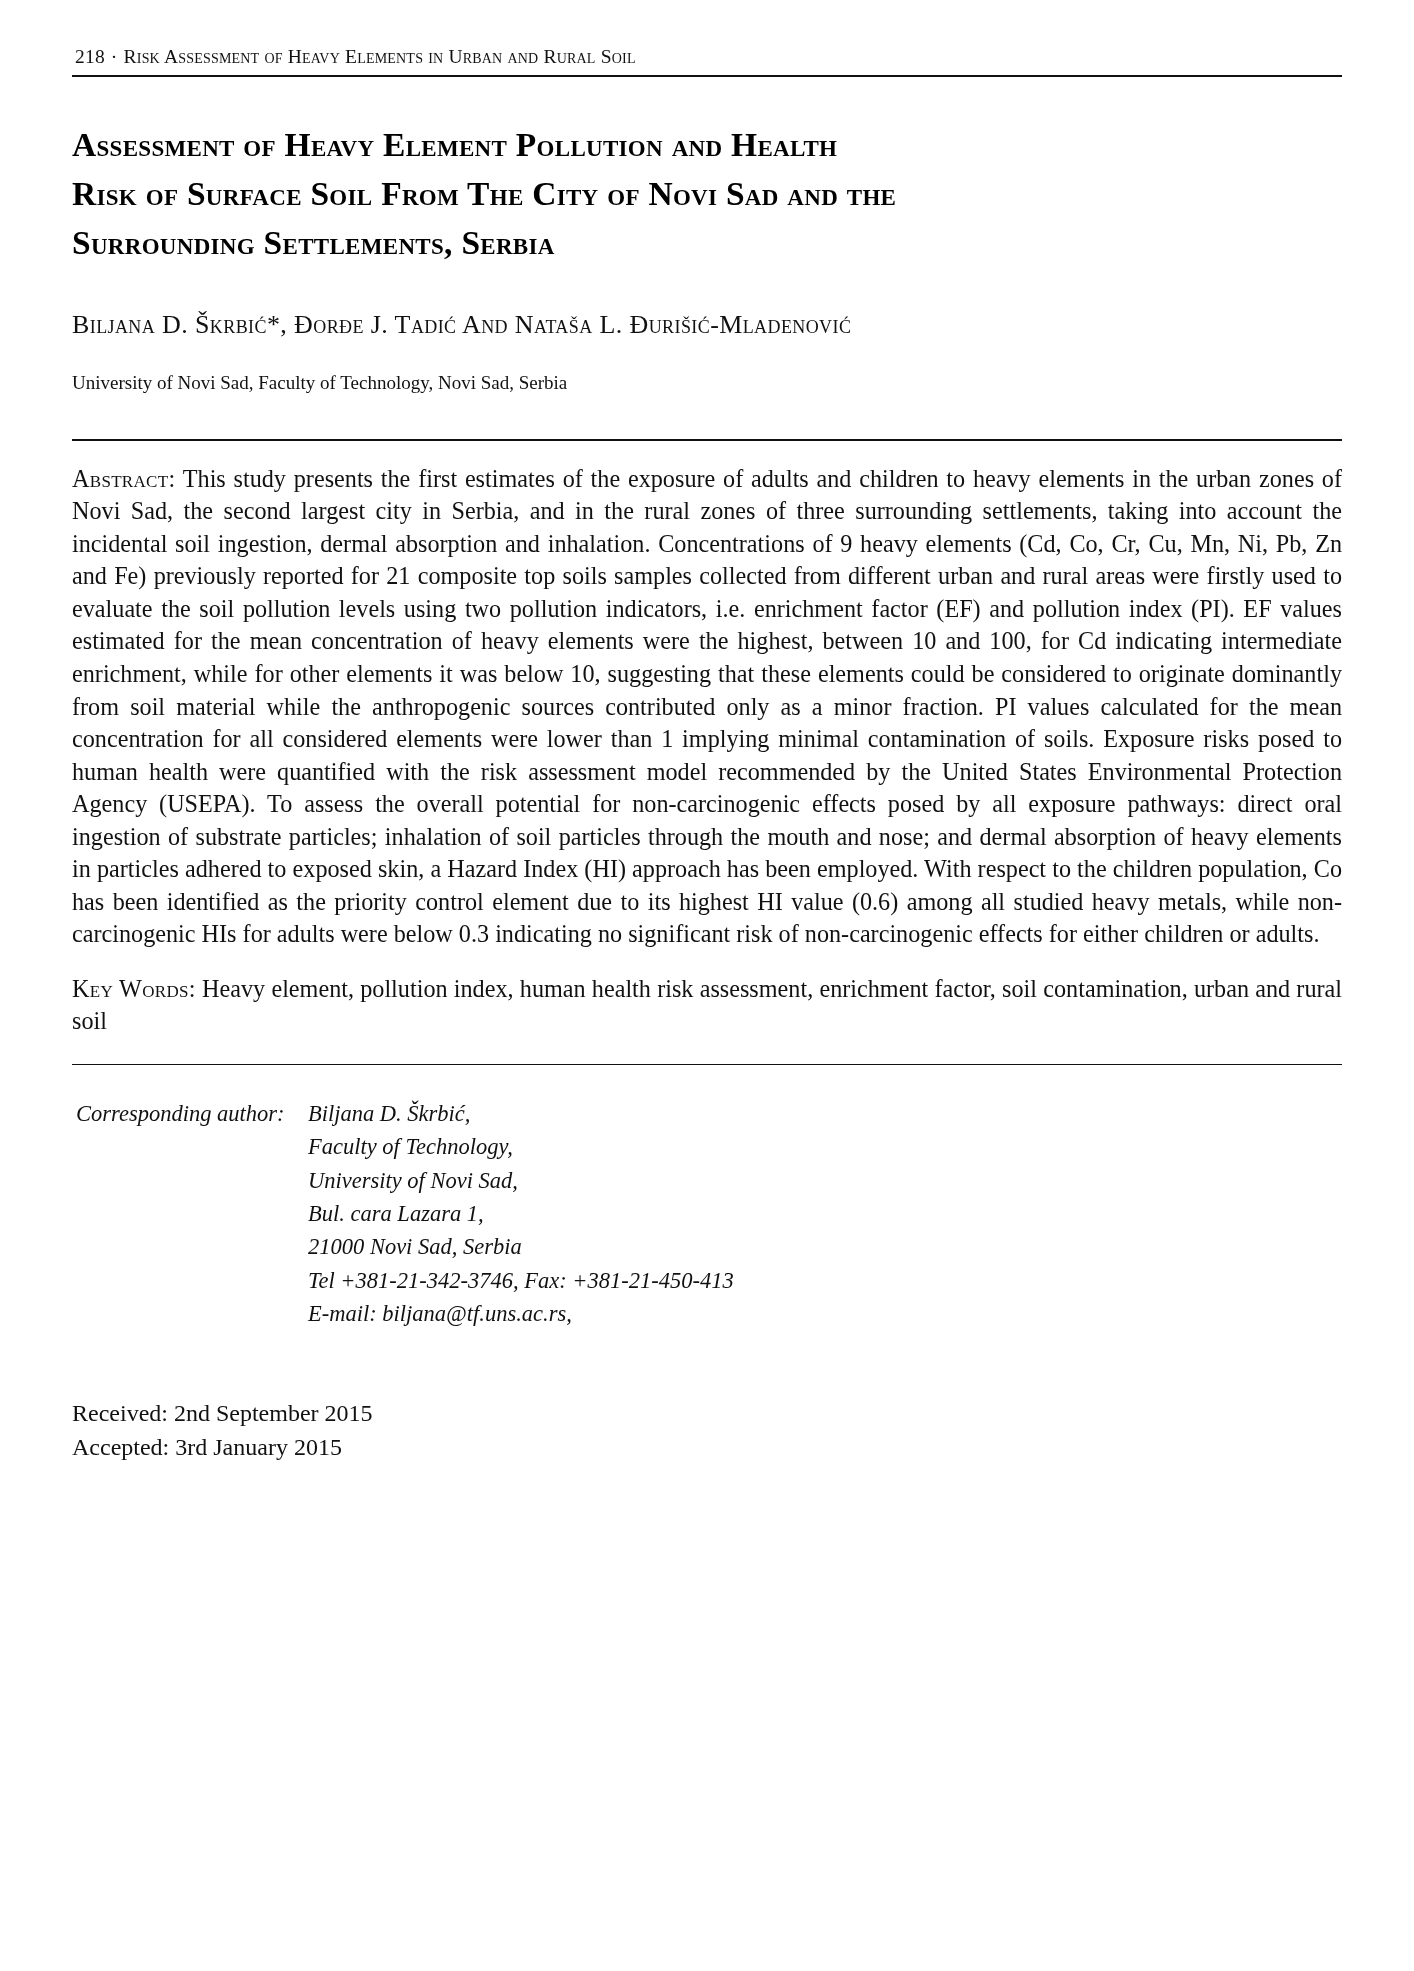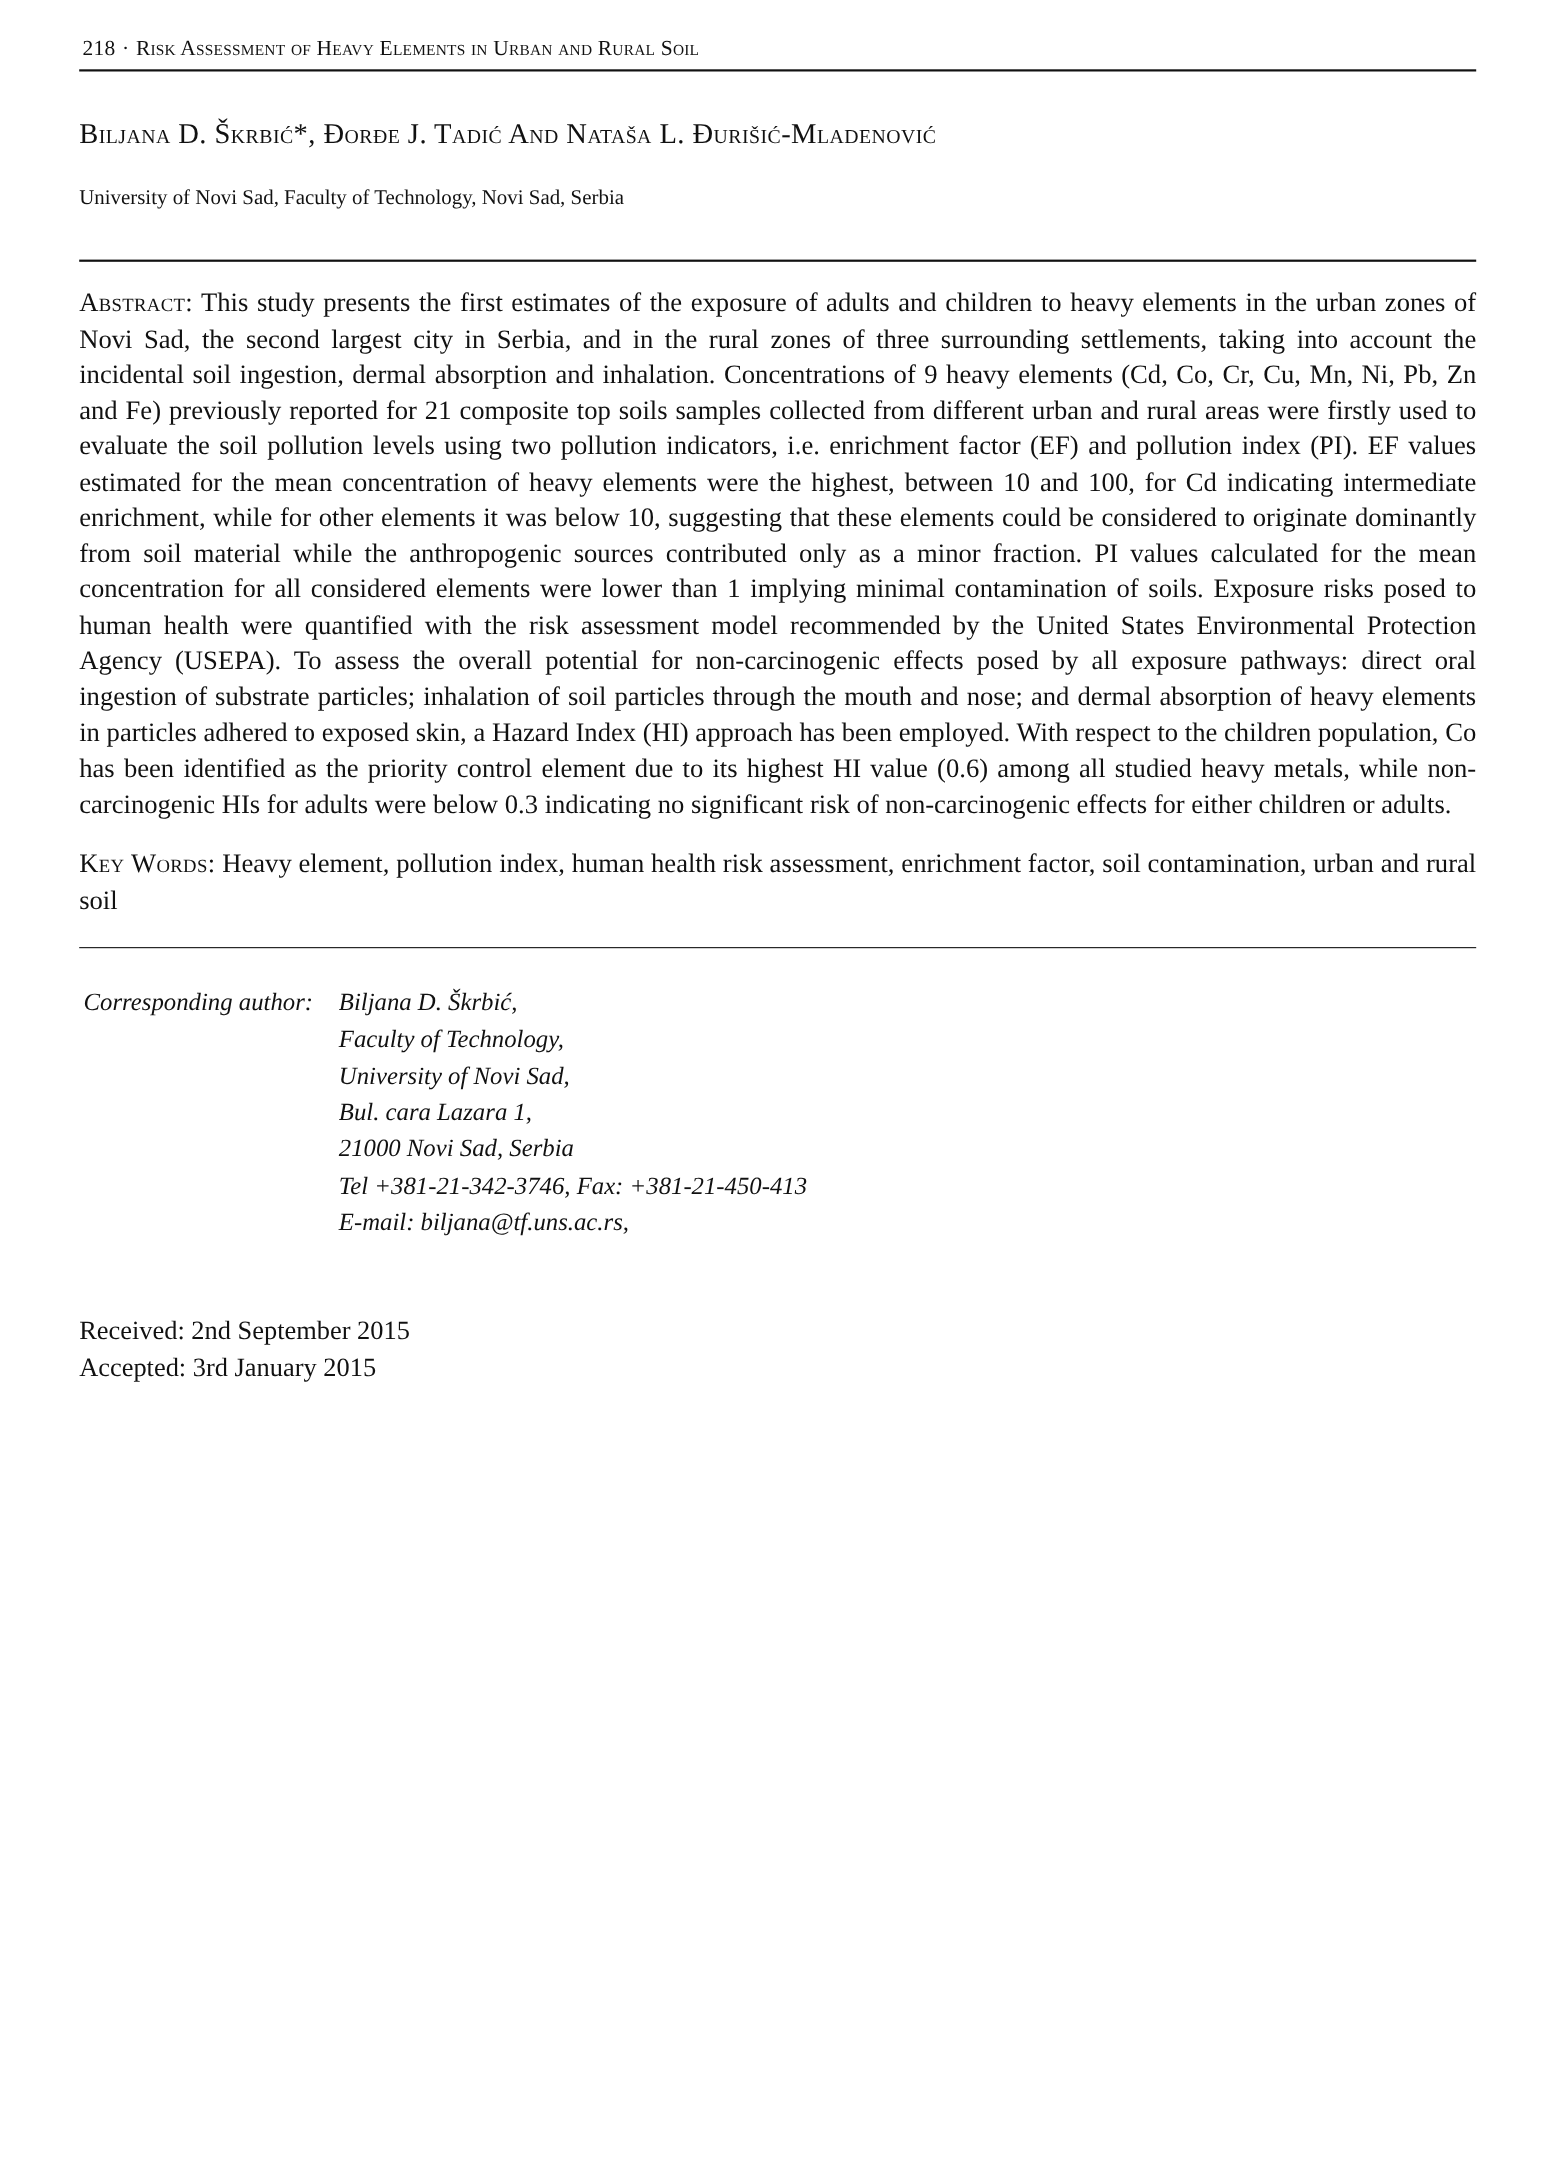--- a/index.html
+++ b/index.html
@@ -13,20 +13,21 @@
     font-family: "Liberation Serif", serif;
     color: #111111;
     -webkit-font-smoothing: antialiased;
   }
   .page {
     position: relative;
     width: 1414px;
     height: 1833px;
     box-sizing: border-box;
     padding: 34px 72px 0 72px;
+    margin-top: 12px;
   }
 
   
   .runninghead {
     font-family: "Liberation Serif", serif;
     font-size: 19.5px;
     letter-spacing: 0.2px;
     color: #111;
     white-space: nowrap;
     padding-left: 3px;
@@ -130,20 +131,25 @@
 </head>
 <body>
 
 <div class="page">
 
   <div class="runninghead">
     <span>218</span><span style="padding:0 6px;">·</span><span class="sc">Risk Assessment of Heavy Elements in Urban and Rural Soil</span>
   </div>
   <hr class="rule">
 
+  <h1 class="title">
+    <span>Assessment of Heavy Element Pollution and Health</span><br>
+    <span>Risk of Surface Soil From The City of Novi Sad and the</span><br>
+    <span>Surrounding Settlements, Serbia</span>
+  </h1>
 
   <div class="authors">Biljana D. Škrbić*, Đorđe J. Tadić And Nataša L. Đurišić-Mladenović</div>
 
   <div class="affiliation">University of Novi Sad, Faculty of Technology, Novi Sad, Serbia</div>
 
   <hr class="rule abs-rule-top">
 
   <div class="abstract">
     <span class="lead">Abstract:</span>
     <span>This study presents the first estimates of the exposure of adults and children to heavy elements in the urban zones of Novi Sad, the second largest city in Serbia, and in the rural zones of three surrounding settlements, taking into account the incidental soil ingestion, dermal absorption and inhalation. Concentrations of 9 heavy elements (Cd, Co, Cr, Cu, Mn, Ni, Pb, Zn and Fe) previously reported for 21 composite top soils samples collected from different urban and rural areas were firstly used to evaluate the soil pollution levels using two pollution indicators, i.e. enrichment factor (EF) and pollution index (PI). EF values estimated for the mean concentration of heavy elements were the highest, between 10 and 100, for Cd indicating intermediate enrichment, while for other elements it was below 10, suggesting that these elements could be considered to originate dominantly from soil material while the anthropogenic sources contributed only as a minor fraction. PI values calculated for the mean concentration for all considered elements were lower than 1 implying minimal contamination of soils. Exposure risks posed to human health were quantified with the risk assessment model recommended by the United States Environmental Protection Agency (USEPA). To assess the overall potential for non-carcinogenic effects posed by all exposure pathways: direct oral ingestion of substrate particles; inhalation of soil particles through the mouth and nose; and dermal absorption of heavy elements in particles adhered to exposed skin, a Hazard Index (HI) approach has been employed. With respect to the children population, Co has been identified as the priority control element due to its highest HI value (0.6) among all studied heavy metals, while non-carcinogenic HIs for adults were below 0.3 indicating no significant risk of non-carcinogenic effects for either children or adults.</span>

